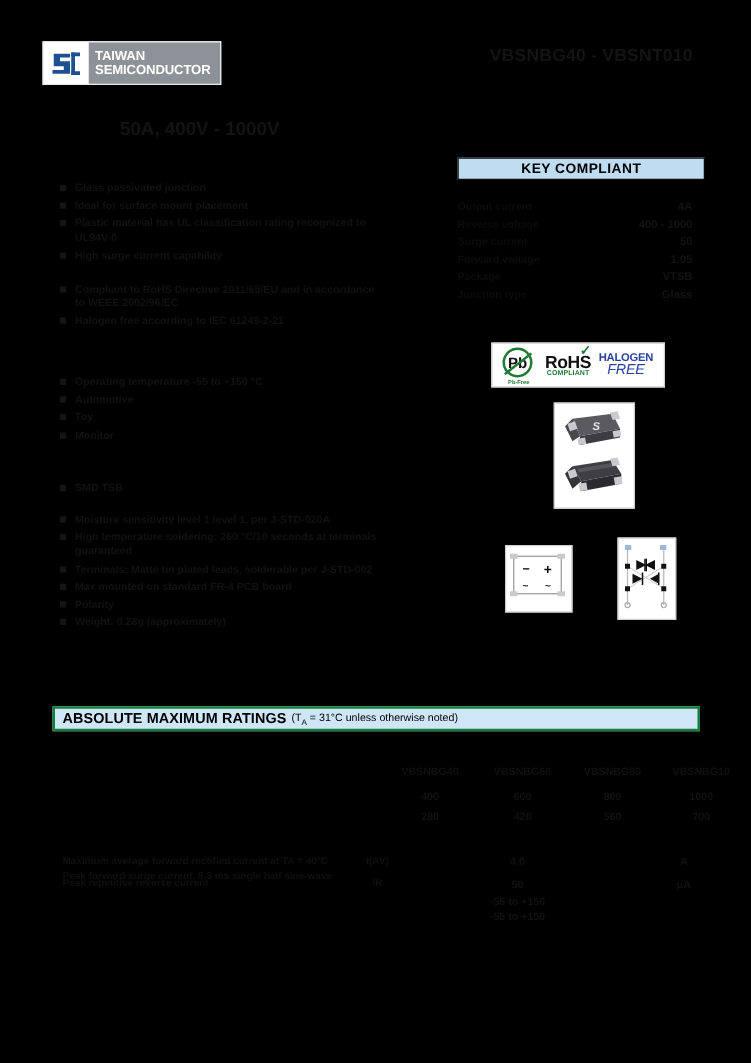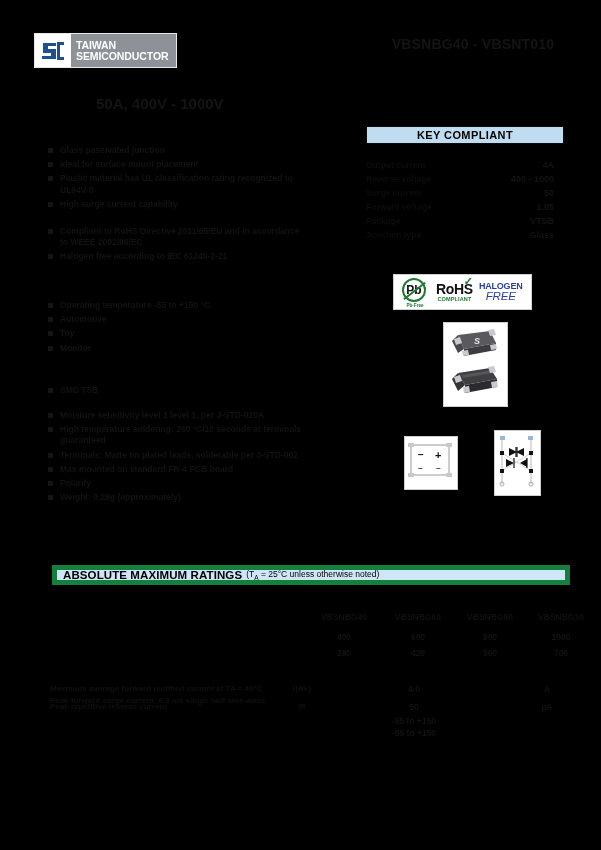--- a/index.html
+++ b/index.html
@@ -258,24 +258,24 @@
     position: absolute;
     left: 494px; top: 430px;
     width: 45px; height: 64px;
     background: #ffffff;
     border: 1px solid #cfcfcf;
   }
 
   
   #amr-band {
     position: absolute;
-    left: 52px; top: 565px;
+    left: 42px; top: 565px;
     width: 518px; height: 20px;
     background: #cfe6f7;
-    border: 5px solid #15803d;
+    border: 2px solid #15803d;
     box-sizing: border-box;
     display: flex;
     align-items: center;
     padding-left: 6px;
   }
   #amr-title {
     font-size: 11.5px;
     font-weight: bold;
     color: #000000;
     letter-spacing: 0.1px;
@@ -553,21 +553,21 @@
     <rect x="5" y="38" width="4" height="4" fill="#111111"></rect>
     <rect x="34" y="20" width="4" height="4" fill="#111111"></rect>
     <rect x="34" y="38" width="4" height="4" fill="#111111"></rect>
     <circle cx="7" cy="53" r="2" fill="none" stroke="#aaaaaa" stroke-width="1"></circle>
     <circle cx="36" cy="53" r="2" fill="none" stroke="#aaaaaa" stroke-width="1"></circle>
   </svg>
 </div>
 
 <div id="amr-band">
   <span id="amr-title">ABSOLUTE MAXIMUM RATINGS</span>
-  <span id="amr-note">(T<sub>A</sub><span> = 25°C unless otherwise noted)</span></span>
+  <span id="amr-note">(T<sub>A</sub><span> = 31°C unless otherwise noted)</span></span>
 </div>
 
 <div id="amr-table">
 
   <div class="tbl-headrow">
     <span class="tbl-part" style="left:270px; width:64px;">VBSNBG40</span>
     <span class="tbl-part" style="left:344px; width:64px;">VBSNBG60</span>
     <span class="tbl-part" style="left:416px; width:64px;">VBSNBG80</span>
     <span class="tbl-part" style="left:487px; width:64px;">VBSNBG10</span>
   </div>

